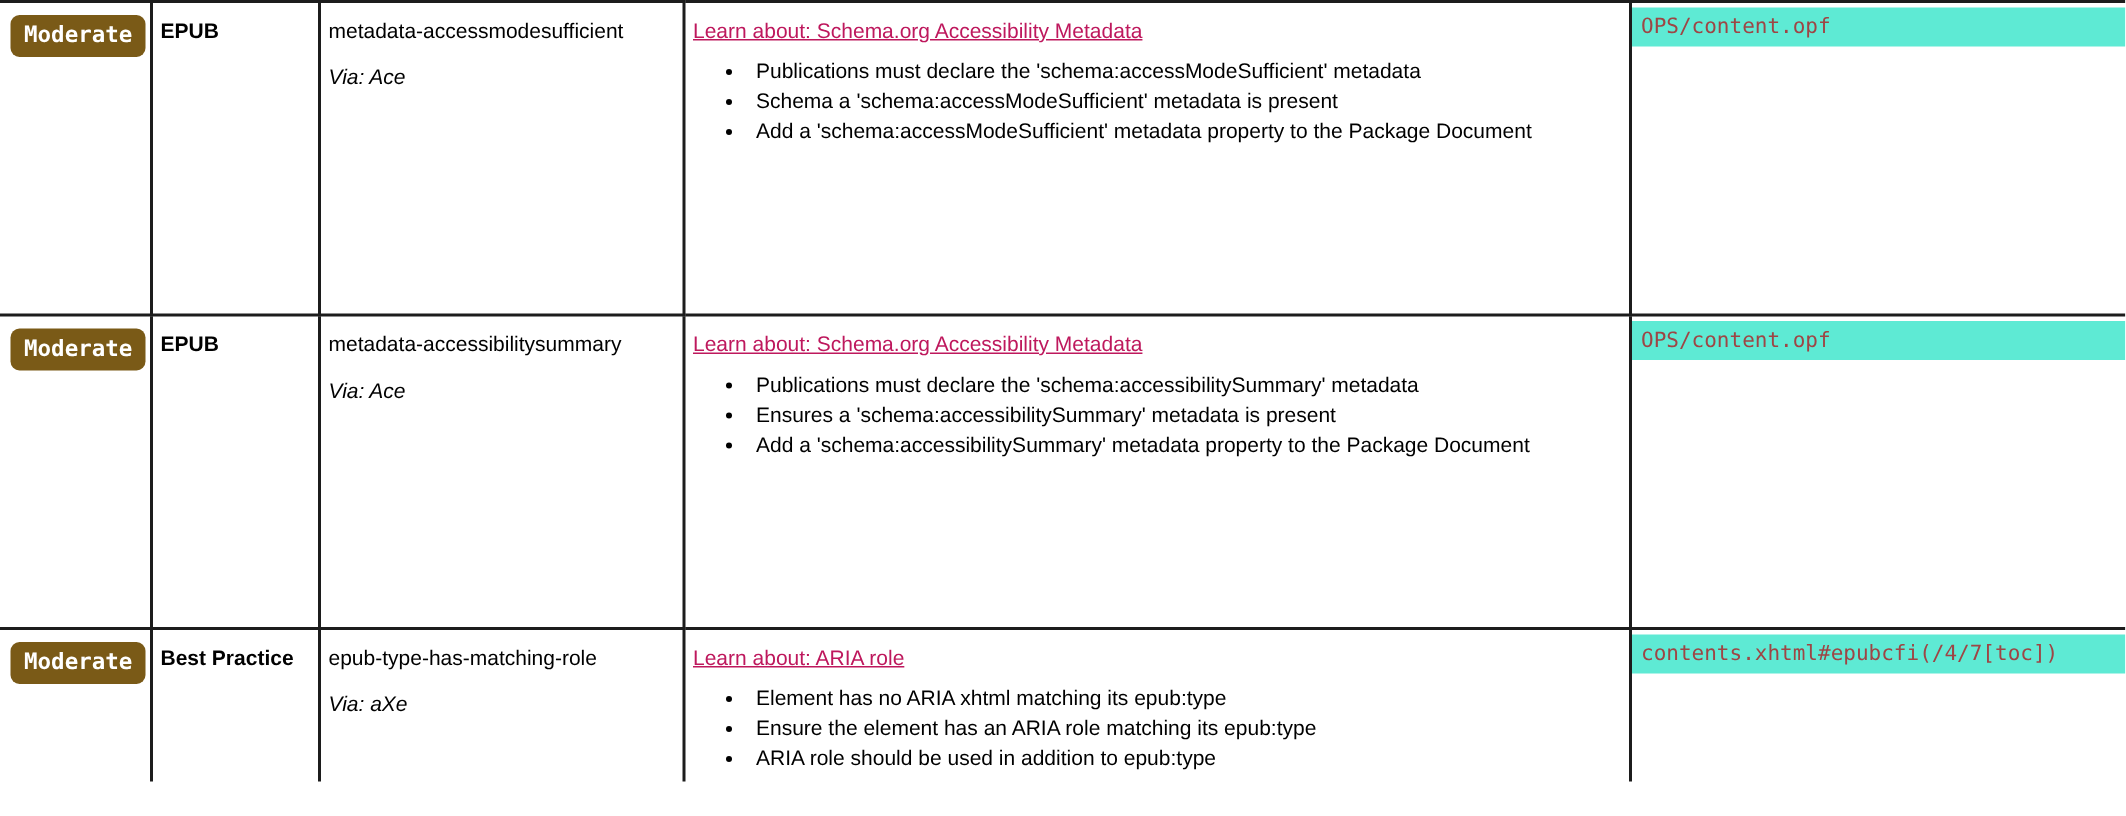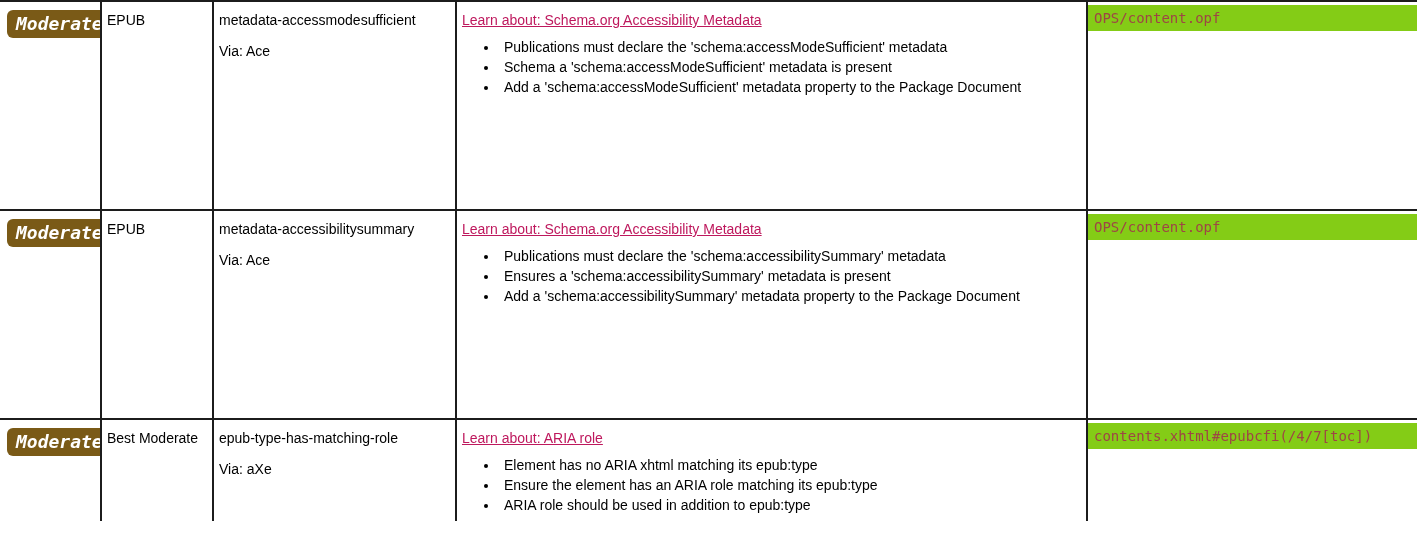--- a/index.html
+++ b/index.html
@@ -32,37 +32,38 @@
   table.report tr.tall { height: 209px; }
   table.report tr:last-child td { border-bottom: none; }
 
   .badge {
     display: inline-block;
     margin: 2px 0 0 2px;
     background: #7a5a17;
     color: #ffffff;
     font-family: "DejaVu Sans Mono", monospace;
     font-weight: bold;
-    font-size: 18px;
+    font-size: 15px;
     line-height: 17px;
     padding: 5px 9px 6px 9px;
     border-radius: 6px;
-    font-style: italic;
   }
   .cat {
     line-height: 20px;
     padding-top: 2px;
+    font-weight: bold;
   }
   .rule-name {
     margin: 2px 0 0 0;
     line-height: 20px;
   }
   .via {
     margin: 11px 0 0 0;
     line-height: 20px;
+    font-style: italic;
   }
   .learn-p {
     margin: 2px 0 0 0;
     line-height: 20px;
   }
   .learn-p a {
     color: #be185d;
     cursor: pointer;
   }
   ul.details {
@@ -70,21 +71,21 @@
     padding-left: 14px;
   }
   ul.details li {
     line-height: 20px;
     padding-left: 5px;
     margin-left: 23px;
   }
   pre.loc {
     margin: 0;
     padding: 4px 6px 4px 6px;
-    background: #84cc16;
+    background: #5eead4;
     color: #9e4545;
     font-family: "DejaVu Sans Mono", monospace;
     font-size: 14px;
     line-height: 18px;
     white-space: pre;
     overflow: hidden;
   }
 </style>
 </head>
 <body>
@@ -146,21 +147,21 @@
         <td class="col-file">
           <pre class="loc">OPS/content.opf</pre>
         </td>
       </tr>
 
       <tr>
         <td class="col-severity">
           <span class="badge">Moderate</span>
         </td>
         <td>
-          <div class="cat">Best Moderate</div>
+          <div class="cat">Best Practice</div>
         </td>
         <td>
           <p class="rule-name">epub-type-has-matching-role</p>
           <p class="via">Via: aXe</p>
         </td>
         <td>
           <p class="learn-p"><a href="#">Learn about: ARIA role</a></p>
           <ul class="details">
             <li>Element has no ARIA xhtml matching its epub:type</li>
             <li>Ensure the element has an ARIA role matching its epub:type</li>

